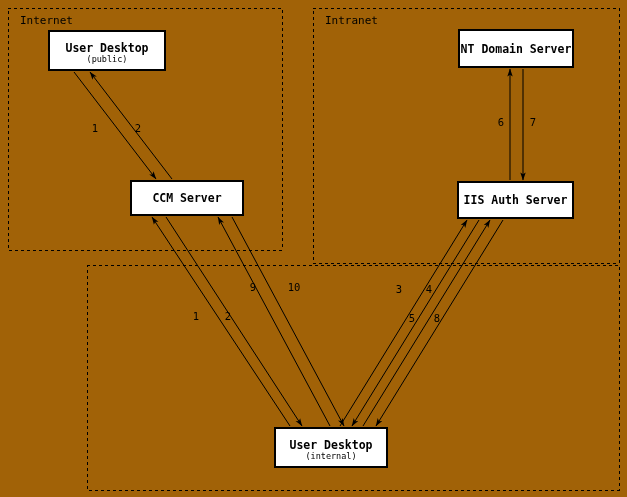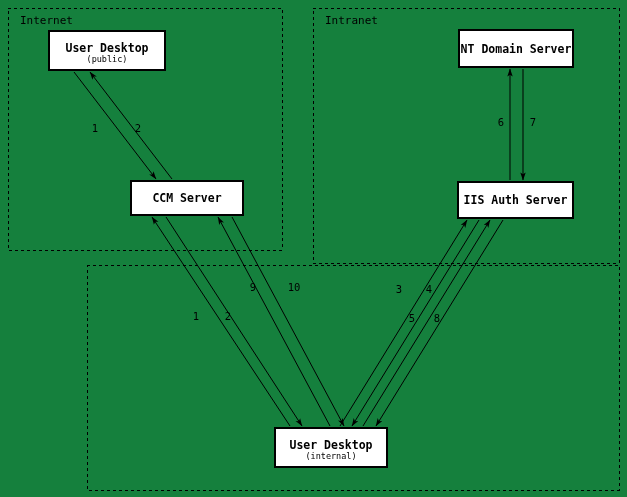--- a/index.html
+++ b/index.html
@@ -7,21 +7,21 @@
     padding: 0;
     background: #ffffff;
   }
   body {
     font-family: "DejaVu Sans Mono", "Liberation Mono", monospace;
   }
   #diagram-root {
     position: relative;
     width: 627px;
     height: 497px;
-    background: #15803d;
+    background: #a16207;
     overflow: hidden;
   }
   svg.canvas {
     position: absolute;
     left: 0;
     top: 0;
     width: 627px;
     height: 497px;
   }
   .zone-rect {

